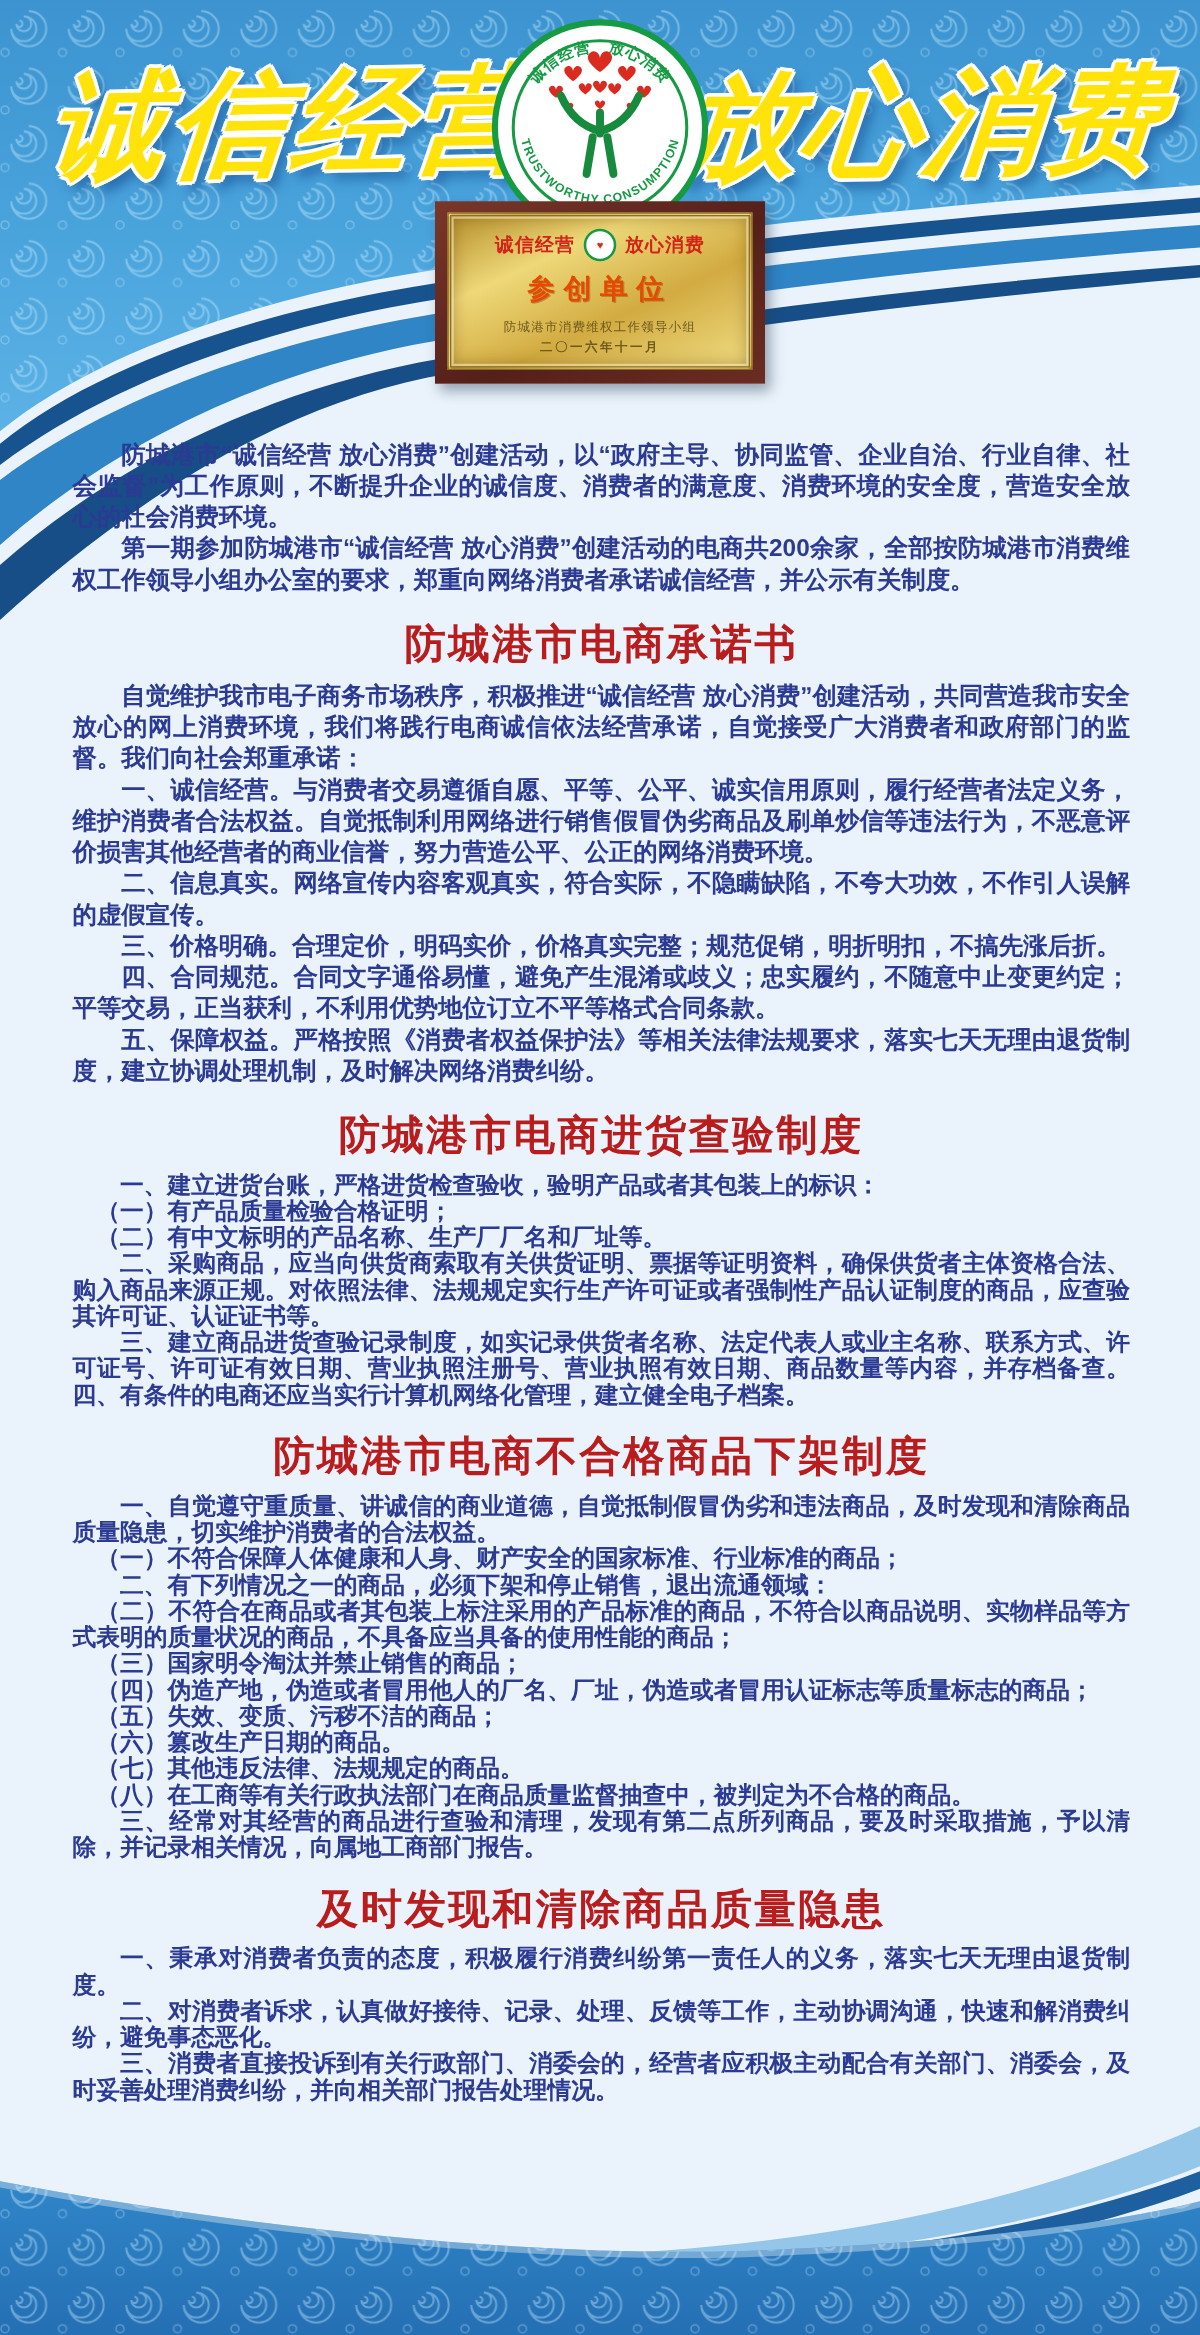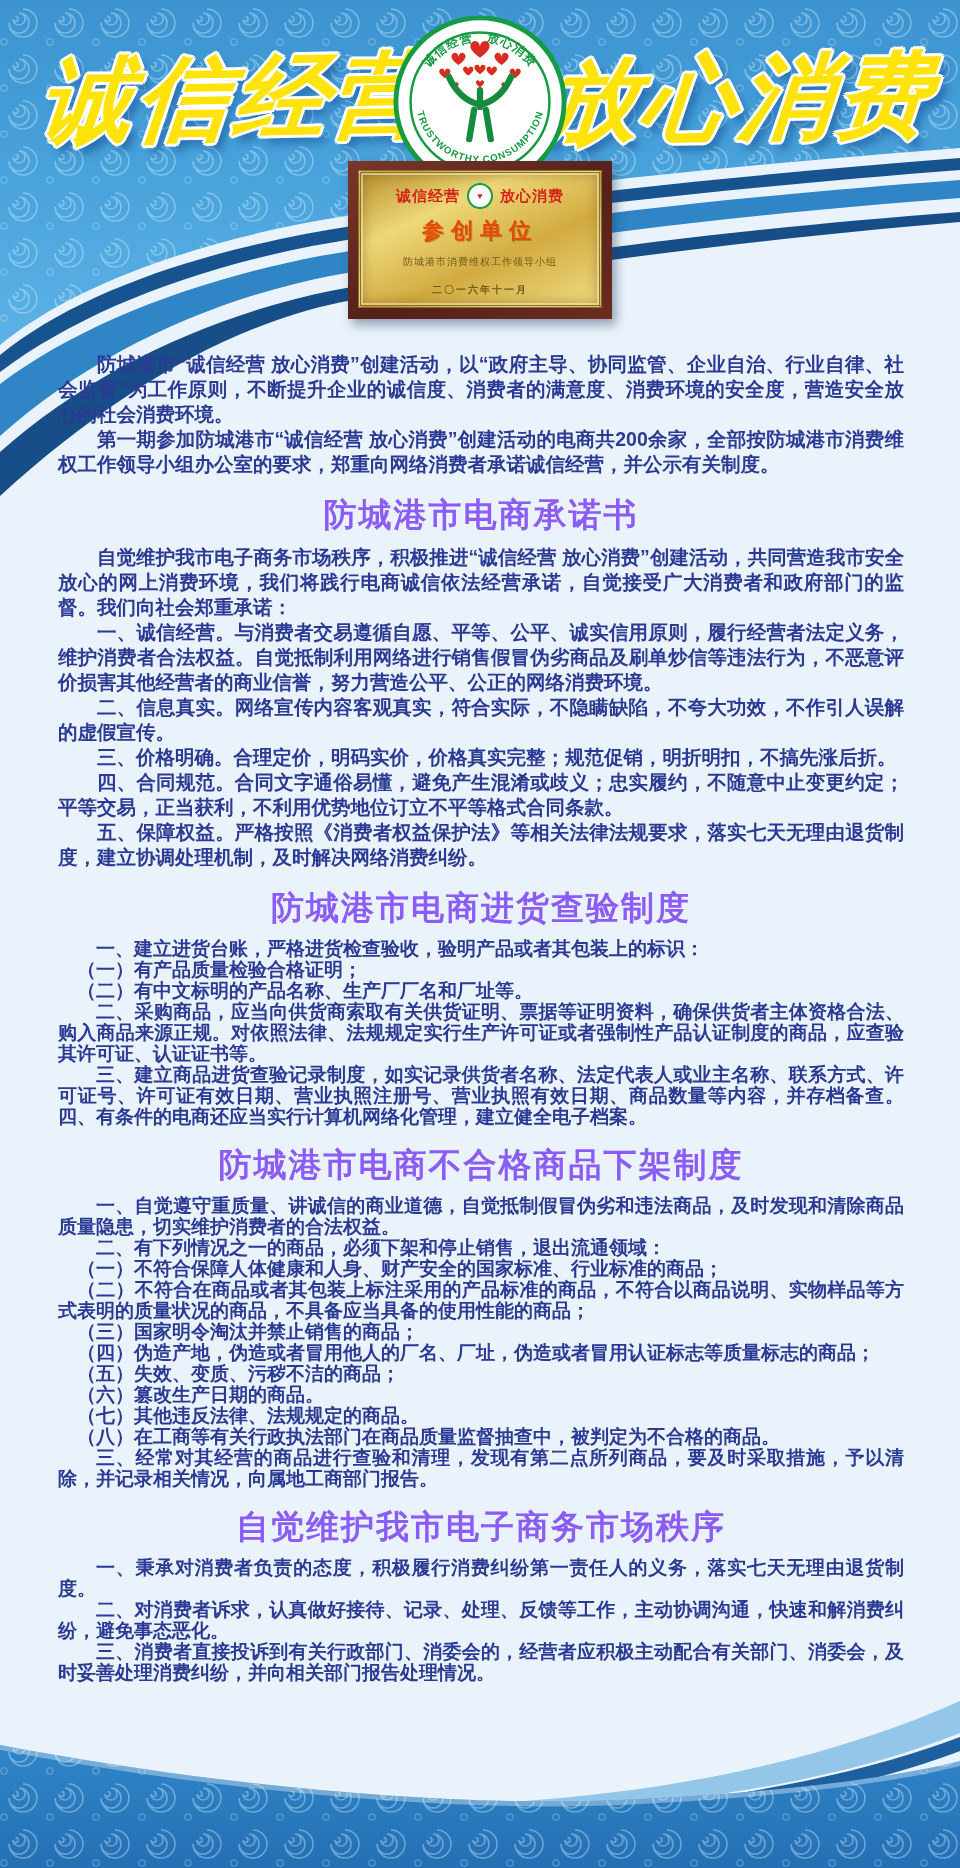--- a/index.html
+++ b/index.html
@@ -41,33 +41,33 @@
   .mini-logo{
     width:22px;height:22px;border-radius:50%;background:#fff;border:2px solid #169a44;
     display:flex;align-items:center;justify-content:center;flex:0 0 auto;
   }
   .mini-logo span{color:#d92b1f;font-size:9px;line-height:1;}
   .plaque-title{
     margin:7px 0 9px;font-size:22px;font-weight:bold;color:#e64a00;letter-spacing:7px;
     text-shadow:1px 1px 0 rgba(120,40,0,.35);white-space:nowrap;
   }
   .plaque-org{font-size:10px;color:#6f5a1d;font-weight:normal;letter-spacing:1px;}
-  .plaque-date{font-size:10px;color:#6f5a1d;font-weight:bold;letter-spacing:2px;margin-top:14px;}
+  .plaque-date{font-size:10px;color:#6f5a1d;font-weight:bold;letter-spacing:2px;margin-top:2px;}
   
   .content{
     position:absolute;left:58px;top:352px;width:846px;z-index:6;
     color:#2b3a92;font-weight:bold;text-align:justify;
   }
   .content p{margin:0;text-indent:2em;}
   .t1{font-size:19.5px;line-height:25px;}
   .t2{font-size:19px;line-height:21px;}
   .ind1{text-indent:1em !important;}
   .sec-title{
     margin:18px 0 10px;font-size:33px;line-height:40px;text-align:center;
-    color:#8b5cf6;font-weight:bold;letter-spacing:2px;
+    color:#b91c1c;font-weight:bold;letter-spacing:2px;
   }
 </style>
 </head>
 <body>
 
 <div class="poster">
 
   <svg class="hdr-svg" width="960" height="520" viewBox="0 0 960 520" aria-hidden="true">
     <defs>
       <linearGradient id="hgrad" x1="0" y1="0" x2="0" y2="1">
@@ -168,34 +168,34 @@
       <p class="t2">一、建立进货台账，严格进货检查验收，验明产品或者其包装上的标识：</p>
       <p class="t2 ind1">（一）有产品质量检验合格证明；</p>
       <p class="t2 ind1">（二）有中文标明的产品名称、生产厂厂名和厂址等。</p>
       <p class="t2">二、采购商品，应当向供货商索取有关供货证明、票据等证明资料，确保供货者主体资格合法、购入商品来源正规。对依照法律、法规规定实行生产许可证或者强制性产品认证制度的商品，应查验其许可证、认证证书等。</p>
       <p class="t2">三、建立商品进货查验记录制度，如实记录供货者名称、法定代表人或业主名称、联系方式、许可证号、许可证有效日期、营业执照注册号、营业执照有效日期、商品数量等内容，并存档备查。四、有条件的电商还应当实行计算机网络化管理，建立健全电子档案。</p>
     </section>
 
     <section>
       <h2 class="sec-title">防城港市电商不合格商品下架制度</h2>
       <p class="t2">一、自觉遵守重质量、讲诚信的商业道德，自觉抵制假冒伪劣和违法商品，及时发现和清除商品质量隐患，切实维护消费者的合法权益。</p>
+      <p class="t2 ind1">（一）不符合保障人体健康和人身、财产安全的国家标准、行业标准的商品；</p>
       <p class="t2">二、有下列情况之一的商品，必须下架和停止销售，退出流通领域：</p>
-      <p class="t2 ind1">（一）不符合保障人体健康和人身、财产安全的国家标准、行业标准的商品；</p>
       <p class="t2 ind1">（二）不符合在商品或者其包装上标注采用的产品标准的商品，不符合以商品说明、实物样品等方式表明的质量状况的商品，不具备应当具备的使用性能的商品；</p>
       <p class="t2 ind1">（三）国家明令淘汰并禁止销售的商品；</p>
       <p class="t2 ind1">（四）伪造产地，伪造或者冒用他人的厂名、厂址，伪造或者冒用认证标志等质量标志的商品；</p>
       <p class="t2 ind1">（五）失效、变质、污秽不洁的商品；</p>
       <p class="t2 ind1">（六）篡改生产日期的商品。</p>
       <p class="t2 ind1">（七）其他违反法律、法规规定的商品。</p>
       <p class="t2 ind1">（八）在工商等有关行政执法部门在商品质量监督抽查中，被判定为不合格的商品。</p>
       <p class="t2">三、经常对其经营的商品进行查验和清理，发现有第二点所列商品，要及时采取措施，予以清除，并记录相关情况，向属地工商部门报告。</p>
     </section>
 
     <section>
-      <h2 class="sec-title">自觉维护我市电子商务市场秩序</h2>
+      <h2 class="sec-title">及时发现和清除商品质量隐患</h2>
       <p class="t2">一、秉承对消费者负责的态度，积极履行消费纠纷第一责任人的义务，落实七天无理由退货制度。</p>
       <p class="t2">二、对消费者诉求，认真做好接待、记录、处理、反馈等工作，主动协调沟通，快速和解消费纠纷，避免事态恶化。</p>
       <p class="t2">三、消费者直接投诉到有关行政部门、消委会的，经营者应积极主动配合有关部门、消委会，及时妥善处理消费纠纷，并向相关部门报告处理情况。</p>
     </section>
 
   </div>
 
   <svg class="ftr-svg" width="960" height="185" viewBox="0 0 960 185" aria-hidden="true">
     <path fill="#93c6e8" d="M440,122 C660,116 830,76 960,18 L960,50 C840,98 670,128 450,132 Z"></path>
     <path fill="#1d5f9f" d="M470,133 C670,130 845,98 960,54 L960,68 C850,110 690,138 500,142 Z"></path>

